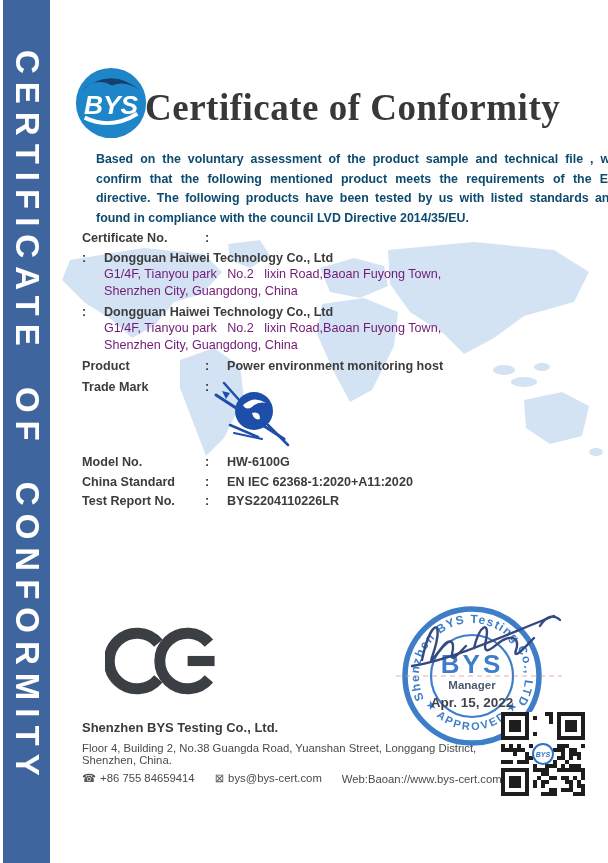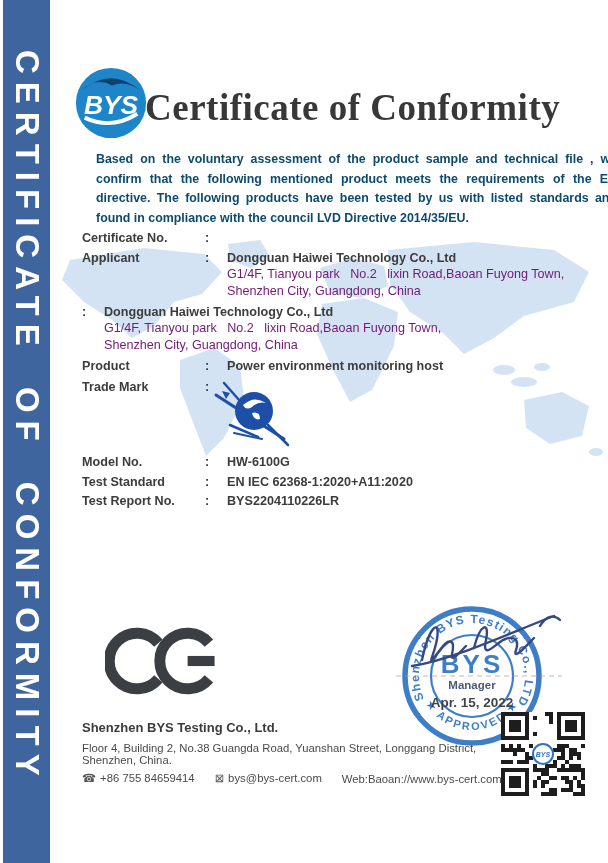--- a/index.html
+++ b/index.html
@@ -96,21 +96,20 @@
   <div class="title">Certificate of Conformity</div>
 
   <div class="intro">Based on the voluntary assessment of the product sample and technical file , we confirm that the following mentioned product meets the requirements of the EC directive. The following products have been tested by us with listed standards and found in compliance with the council LVD Directive 2014/35/EU.</div>
 
   <div class="fields">
       <div class="frow">
         <span class="flabel">Certificate No.</span>
         <span class="fcolon">:</span>
       </div>
       <div class="frow">
-        <span class="flabel">Applicant</span>
         <span class="fcolon">:</span>
         <div class="fval">
           <div class="vmain">Dongguan Haiwei Technology Co., Ltd</div>
           <div class="vline">G1/4F, Tianyou park   No.2   lixin Road,Baoan Fuyong Town,</div>
           <div class="vline">Shenzhen City, Guangdong, China</div>
         </div>
       </div>
       <div class="frow">
         <span class="fcolon">:</span>
         <div class="fval">
@@ -134,21 +133,21 @@
         </div>
       </div>
       <div class="frow">
         <span class="flabel">Model No.</span>
         <span class="fcolon">:</span>
         <div class="fval">
           <div class="vmain">HW-6100G</div>
         </div>
       </div>
       <div class="frow">
-        <span class="flabel">Test Standard</span>
+        <span class="flabel">China Standard</span>
         <span class="fcolon">:</span>
         <div class="fval">
           <div class="vmain">EN IEC 62368-1:2020+A11:2020</div>
         </div>
       </div>
       <div class="frow">
         <span class="flabel">Test Report No.</span>
         <span class="fcolon">:</span>
         <div class="fval">
           <div class="vmain">BYS2204110226LR</div>

